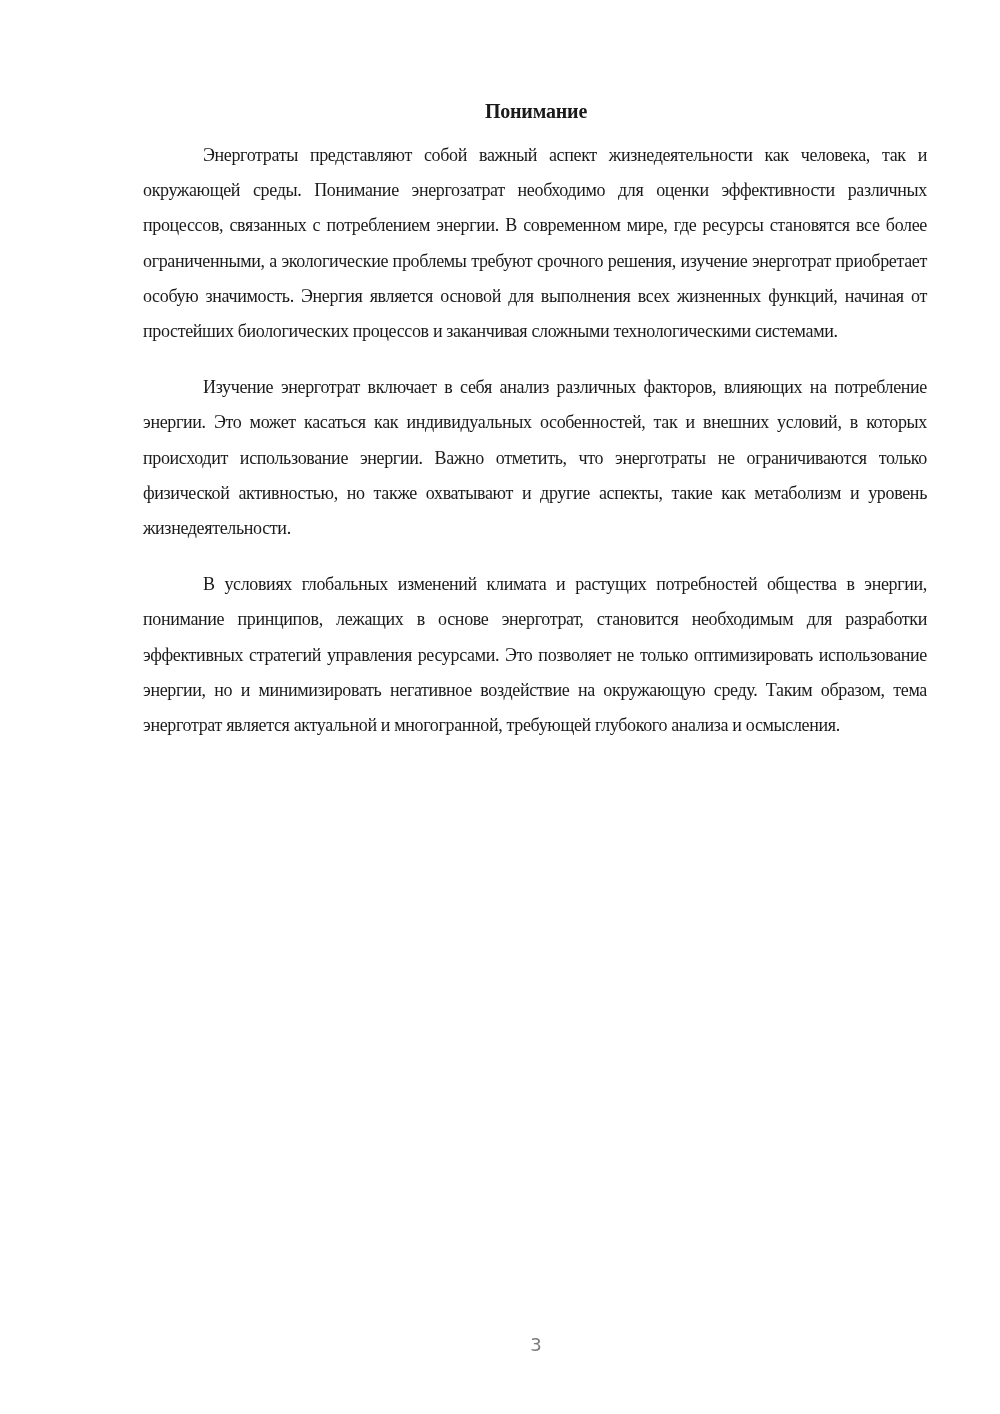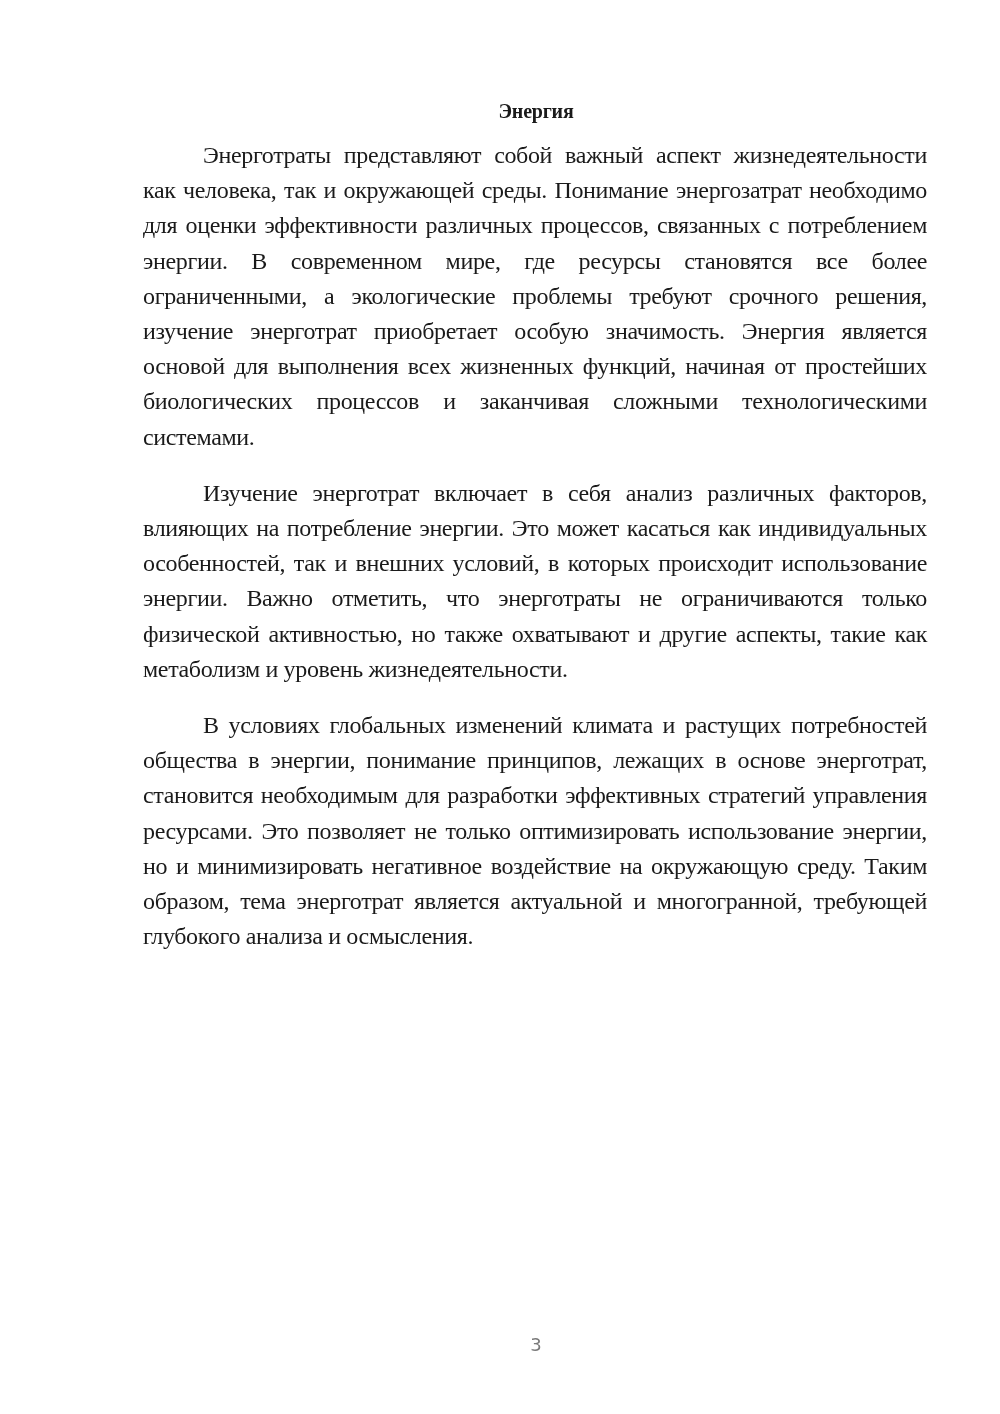--- a/index.html
+++ b/index.html
@@ -31,21 +31,21 @@
     .heading {
       text-align: center;
       font-weight: bold;
       font-size: 20px;
       line-height: 30px;
       margin: 0 0 12px 0;
       padding-left: 2px;
       letter-spacing: -0.2px;
     }
     .para {
-      font-size: 24px;
+      font-size: 18px;
       line-height: 35.2px;
       text-align: justify;
       text-indent: 60px;
       margin: 0 0 21px 0;
       letter-spacing: -0.35px;
       word-spacing: 0px;
     }
     .page-number {
       position: absolute;
       left: 0;
@@ -57,19 +57,19 @@
       color: #7a7a7a;
       padding-left: 72px;
       box-sizing: border-box;
     }
   </style>
 </head>
 <body>
 
 <div class="page">
   <div class="content">
-    <h1 class="heading">Энергия</h1>
+    <h1 class="heading">Понимание</h1>
     <p class="para">Энерготраты представляют собой важный аспект жизнедеятельности как человека, так и окружающей среды. Понимание энергозатрат необходимо для оценки эффективности различных процессов, связанных с потреблением энергии. В современном мире, где ресурсы становятся все более ограниченными, а экологические проблемы требуют срочного решения, изучение энерготрат приобретает особую значимость. Энергия является основой для выполнения всех жизненных функций, начиная от простейших биологических процессов и заканчивая сложными технологическими системами.</p>
     <p class="para">Изучение энерготрат включает в себя анализ различных факторов, влияющих на потребление энергии. Это может касаться как индивидуальных особенностей, так и внешних условий, в которых происходит использование энергии. Важно отметить, что энерготраты не ограничиваются только физической активностью, но также охватывают и другие аспекты, такие как метаболизм и уровень жизнедеятельности.</p>
     <p class="para">В условиях глобальных изменений климата и растущих потребностей общества в энергии, понимание принципов, лежащих в основе энерготрат, становится необходимым для разработки эффективных стратегий управления ресурсами. Это позволяет не только оптимизировать использование энергии, но и минимизировать негативное воздействие на окружающую среду. Таким образом, тема энерготрат является актуальной и многогранной, требующей глубокого анализа и осмысления.</p>
   </div>
   <div class="page-number">3</div>
 </div>
 
 </body></html>

